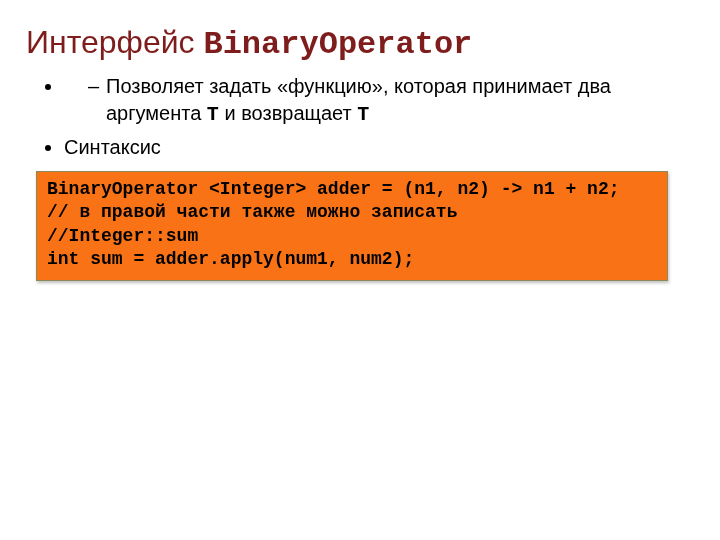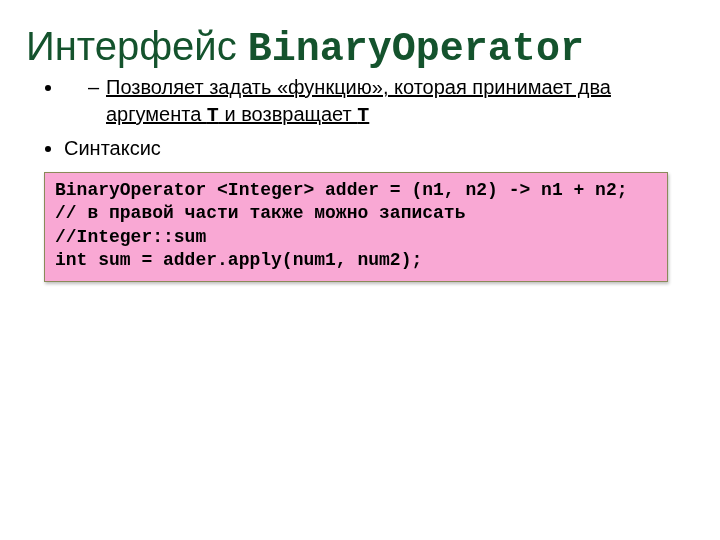--- a/index.html
+++ b/index.html
@@ -5,62 +5,61 @@
     * { margin: 0; padding: 0; box-sizing: border-box; }
     body {
       width: 720px;
       height: 540px;
       background: #fff;
       font-family: Arial, Helvetica, sans-serif;
       padding: 18px 26px;
       color: #000;
     }
     .title {
-      font-size: 40px;
+      font-size: 32px;
       font-weight: normal;
-      color: #14532d;
+      color: #7f1d1d;
       margin-top: 6px;
     }
     .title-mono {
       font-family: "Courier New", Courier, monospace;
       font-weight: bold;
     }
     ul.outer {
       list-style: disc;
       padding-left: 38px;
       font-size: 20px;
       line-height: 1.35;
     }
     ul.outer > li {
       margin-bottom: 2px;
     }
     ul.inner {
       list-style: none;
       padding-left: 24px;
-      margin-top: 2px;
+      margin-top: 10px;
       margin-bottom: 6px;
-      text-decoration: underline;
     }
     ul.inner > li {
       position: relative;
       padding-left: 18px;
     }
     ul.inner > li::before {
       content: "–";
       position: absolute;
       left: 0;
       top: 0;
     }
     .mono {
       font-family: "Courier New", Courier, monospace;
       font-weight: bold;
     }
     .codebox {
-      margin: 10px 26px 0 18px;
-      background: #f9a8d4;
+      margin: 10px 26px 0 10px;
+      background: #f97316;
       border: 1px solid #8a8a5a;
       box-shadow: 1px 2px 3px rgba(0,0,0,0.25);
       padding: 6px 26px 8px 10px;
       font-family: "Courier New", Courier, monospace;
       font-size: 18px;
       font-weight: bold;
       line-height: 1.3;
       white-space: pre-wrap;
     }
   </style>

